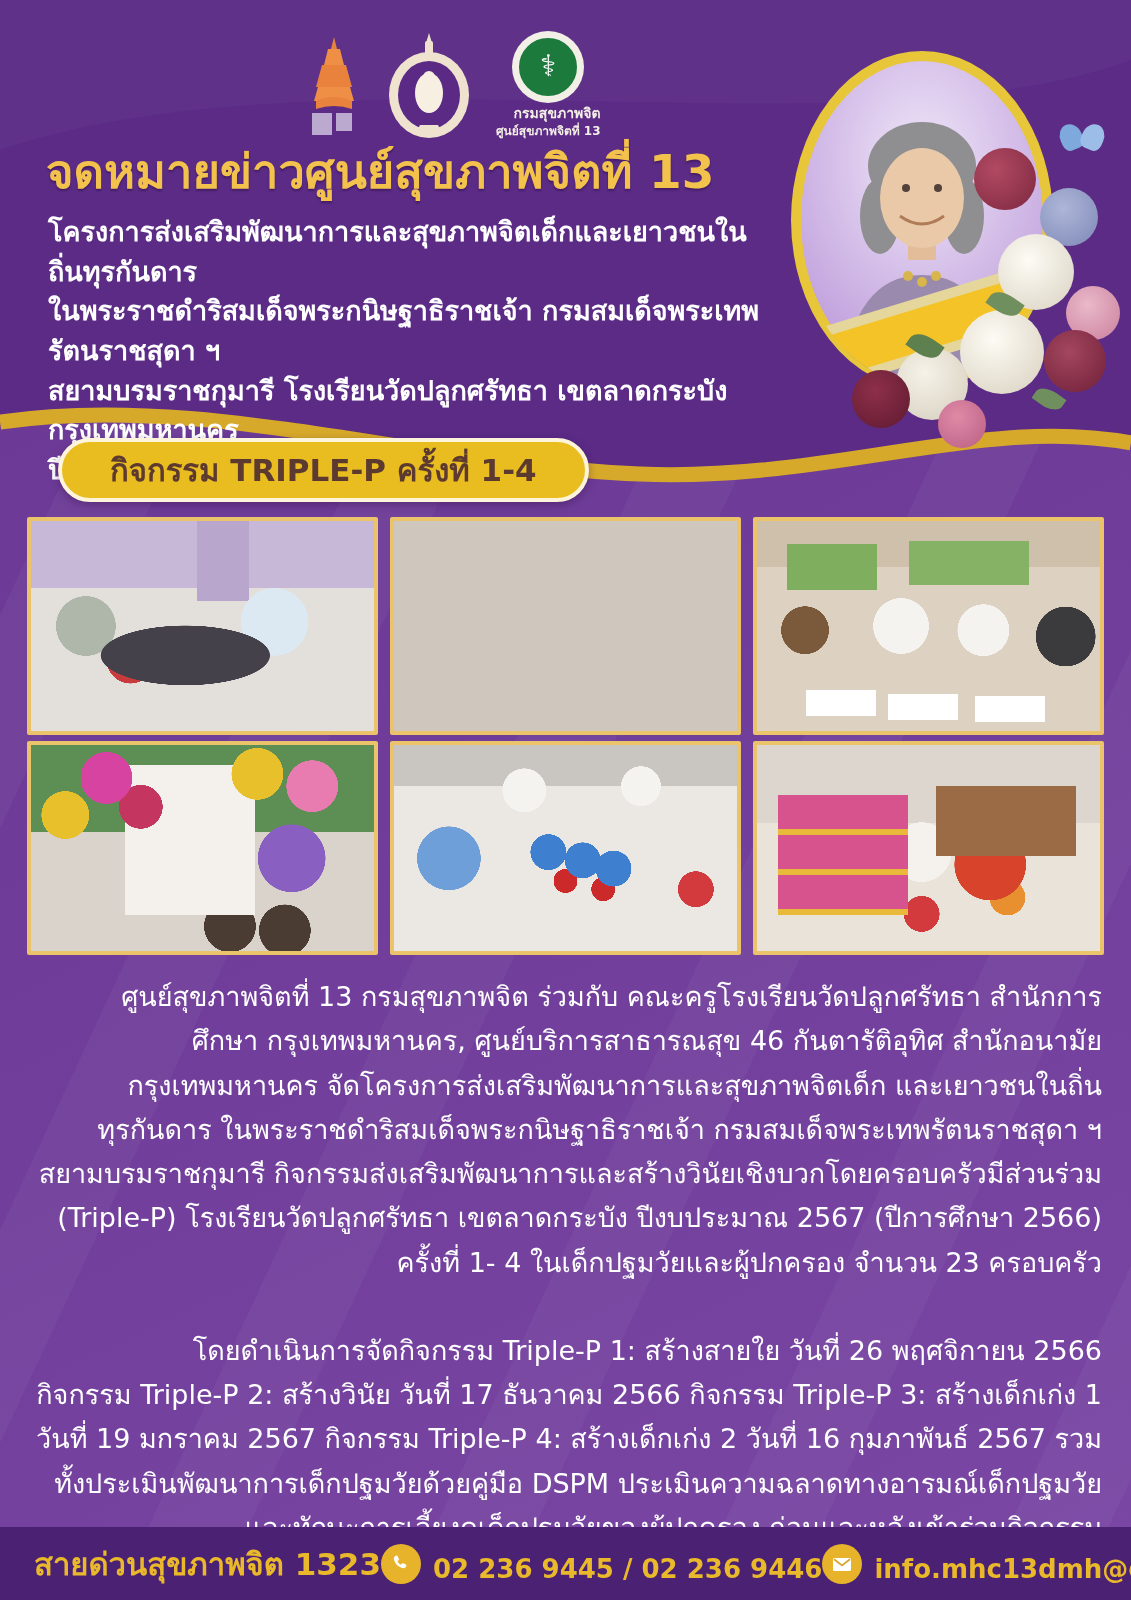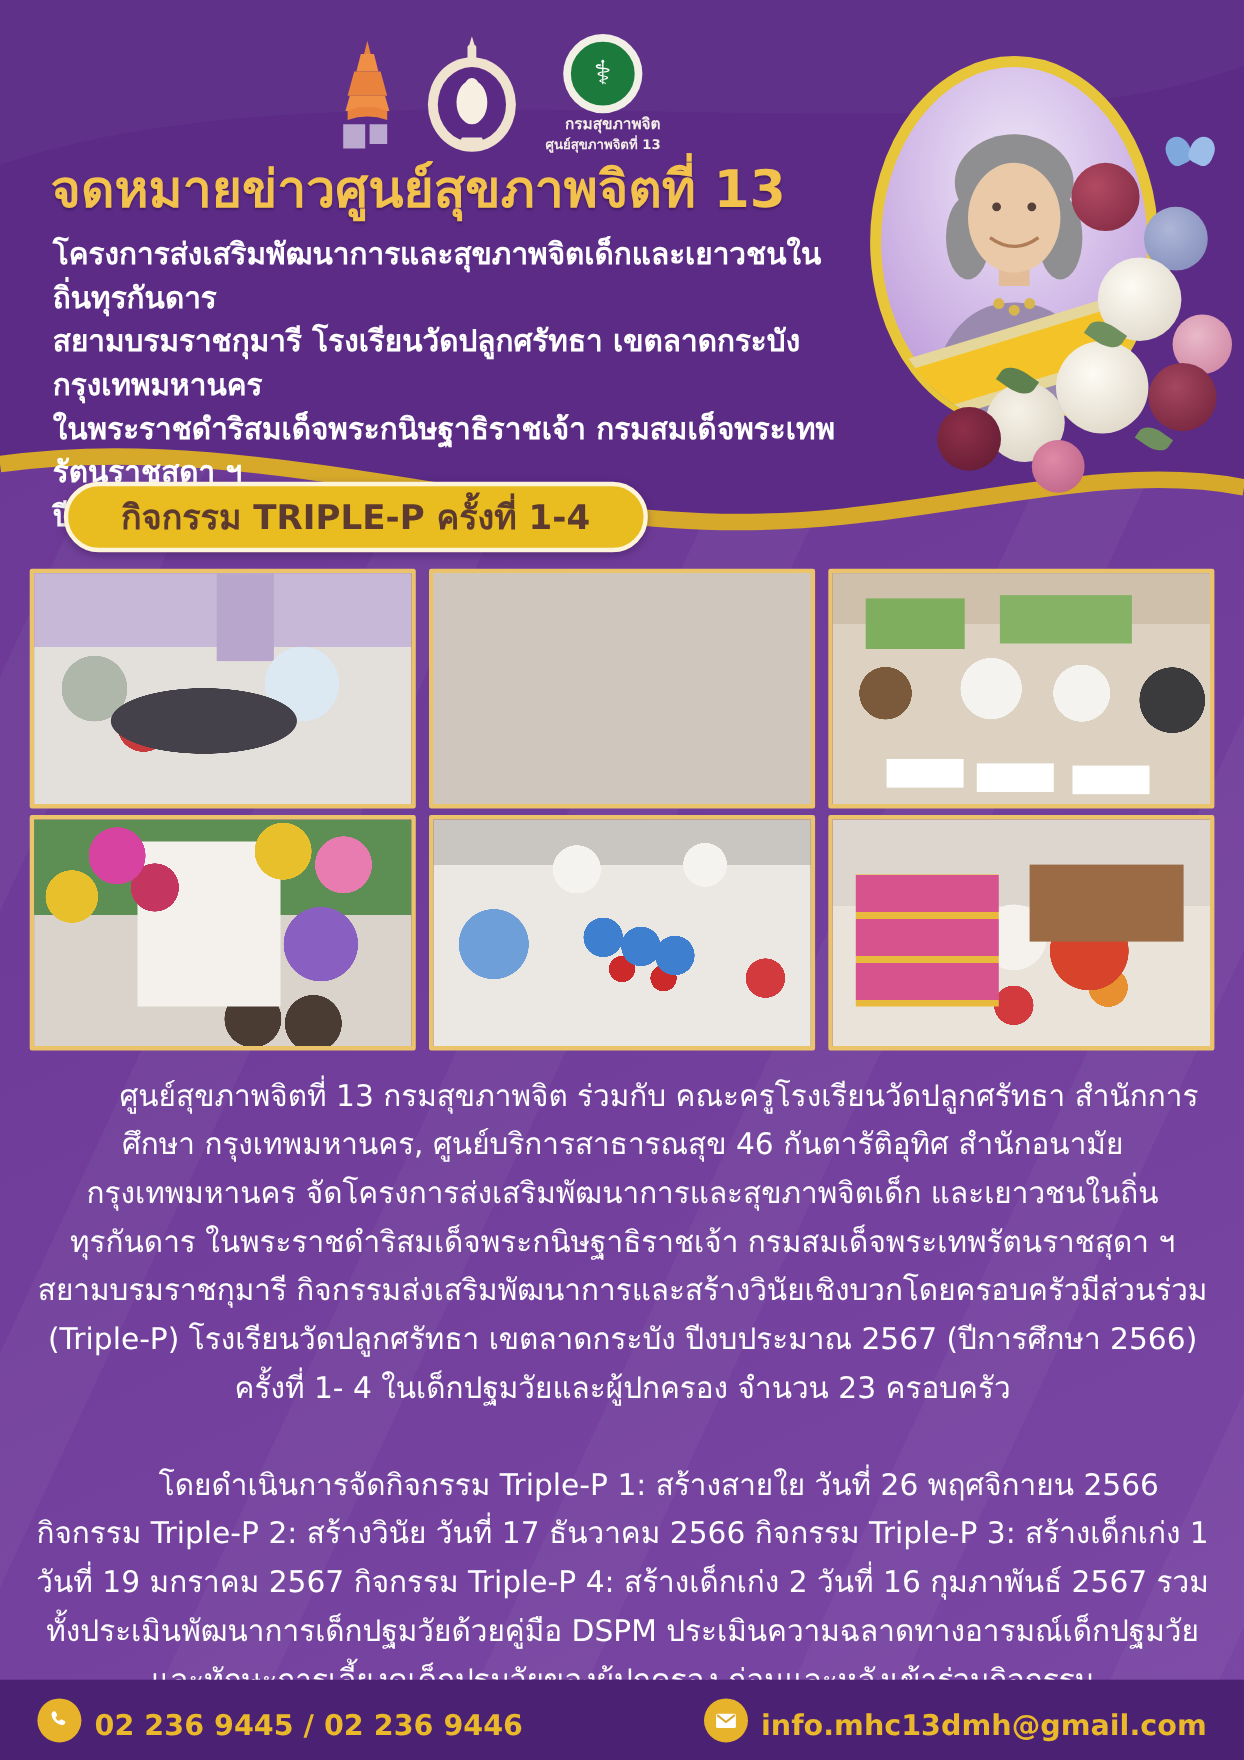--- a/index.html
+++ b/index.html
@@ -120,21 +120,21 @@
     linear-gradient(#9a6b44,#9a6b44) 88% 30%/140px 70px,
     radial-gradient(circle 30px at 48% 52%, #f5f2ee 0 99%, transparent 100%),
     radial-gradient(circle 18px at 48% 82%, #d23a3e 0 99%, transparent 100%),
     radial-gradient(circle 36px at 68% 58%, #d8432c 0 99%, transparent 100%),
     radial-gradient(circle 18px at 73% 74%, #e89030 0 99%, transparent 100%),
     linear-gradient(#ddd6ce 0 38%, #e9e3da 38% 100%);
     background-repeat:no-repeat; }
 
   
   .article{ position:absolute; top:975px; left:30px; width:1072px; z-index:2; color:#fff; }
-  .article p{ font-size:27px; line-height:1.64; margin:0 0 44px 0; text-indent:66px; text-align:center; }
+  .article p{ font-size:27px; line-height:1.64; margin:0 0 44px 0; text-indent:66px; text-align:right; }
 
   
   .footer{
     position:absolute; left:0; bottom:0; width:100%; height:73px; z-index:5;
     background:#4a2173; display:flex; align-items:center; padding:0 34px;
     justify-content:space-between;
   }
   .hotline{ font-size:31px; font-weight:800; color:#e9b82b; white-space:nowrap; }
   .contact{ display:flex; align-items:flex-end; gap:12px; }
   .icon-circle{
@@ -192,22 +192,22 @@
           <div class="cap1">กรมสุขภาพจิต</div>
           <div class="cap2">ศูนย์สุขภาพจิตที่ 13</div>
         </div>
       </div>
     </div>
 
     <h1 class="page-title">จดหมายข่าวศูนย์สุขภาพจิตที่ 13</h1>
 
     <div class="subtitle">
       <div>โครงการส่งเสริมพัฒนาการและสุขภาพจิตเด็กและเยาวชนในถิ่นทุรกันดาร</div>
+      <div>ในพระราชดำริสมเด็จพระกนิษฐาธิราชเจ้า กรมสมเด็จพระเทพรัตนราชสุดา ฯ</div>
       <div>สยามบรมราชกุมารี โรงเรียนวัดปลูกศรัทธา เขตลาดกระบัง กรุงเทพมหานคร</div>
-      <div>ในพระราชดำริสมเด็จพระกนิษฐาธิราชเจ้า กรมสมเด็จพระเทพรัตนราชสุดา ฯ</div>
       <div>ปีงบประมาณ 2567 (ปีการศึกษา 2566)</div>
     </div>
 
     <div class="portrait-wrap" aria-label="Portrait of HRH Princess Maha Chakri Sirindhorn in oval gold frame with flowers and butterflies">
       <svg width="268" height="345" viewBox="0 0 268 345" aria-hidden="true">
         <defs>
           <radialGradient id="pg" cx="50%" cy="32%" r="80%">
             <stop offset="0" stop-color="#efe6f8"></stop>
               <stop offset="1" stop-color="#b58fd6"></stop>
           </radialGradient>
@@ -268,20 +268,21 @@
     <div class="photo p6" aria-label="Boy placing picture cards on a pink board with teacher in red sport shirt"></div>
   </div>
 
   <div class="article">
     <p>ศูนย์สุขภาพจิตที่ 13 กรมสุขภาพจิต ร่วมกับ คณะครูโรงเรียนวัดปลูกศรัทธา สำนักการศึกษา กรุงเทพมหานคร, ศูนย์บริการสาธารณสุข 46 กันตารัติอุทิศ สำนักอนามัย กรุงเทพมหานคร จัดโครงการส่งเสริมพัฒนาการและสุขภาพจิตเด็ก และเยาวชนในถิ่นทุรกันดาร ในพระราชดำริสมเด็จพระกนิษฐาธิราชเจ้า กรมสมเด็จพระเทพรัตนราชสุดา ฯ สยามบรมราชกุมารี กิจกรรมส่งเสริมพัฒนาการและสร้างวินัยเชิงบวกโดยครอบครัวมีส่วนร่วม (Triple-P) โรงเรียนวัดปลูกศรัทธา เขตลาดกระบัง ปีงบประมาณ 2567 (ปีการศึกษา 2566) ครั้งที่ 1- 4 ในเด็กปฐมวัยและผู้ปกครอง จำนวน 23 ครอบครัว</p>
     <p>โดยดำเนินการจัดกิจกรรม Triple-P 1: สร้างสายใย วันที่ 26 พฤศจิกายน 2566 กิจกรรม Triple-P 2: สร้างวินัย วันที่ 17 ธันวาคม 2566 กิจกรรม Triple-P 3: สร้างเด็กเก่ง 1 วันที่ 19 มกราคม 2567 กิจกรรม Triple-P 4: สร้างเด็กเก่ง 2 วันที่ 16 กุมภาพันธ์ 2567 รวมทั้งประเมินพัฒนาการเด็กปฐมวัยด้วยคู่มือ DSPM ประเมินความฉลาดทางอารมณ์เด็กปฐมวัย และทักษะการเลี้ยงดูเด็กปฐมวัยของผู้ปกครอง ก่อนและหลังเข้าร่วมกิจกรรม</p>
     <p>ผลการประเมินหลังเข้าร่วมกิจกรรม ในครอบครัวที่เข้าร่วมกิจกรรม 3 ครั้งขึ้นไป และมีผลประเมินก่อนและหลังครบ จำนวน 16 ครอบครัว พบว่าเด็กปฐมวัยมีพัฒนาการสมวัยเพิ่มขึ้น จากร้อยละ 18.75 เป็นร้อยละ 50 ความฉลาดทางอารมณ์เท่าเดิม ร้อยละ 100 และผู้ปกครองมีทักษะการเลี้ยงดูผ่านเกณฑ์เพิ่มขึ้น จากร้อยละ 68.75 เป็นร้อยละ 81.25</p>
   </div>
 
   <div class="footer">
+    <div class="hotline">สายด่วนสุขภาพจิต 1323</div>
 
     <div class="contact">
       <span class="icon-circle">
         <svg width="22" height="22" viewBox="0 0 24 24" aria-hidden="true">
           <path d="M6.4 2.9c1-.3 1.7.2 2.1 1l1.1 2.3c.3.7.1 1.4-.5 1.9l-1 .9c.7 1.7 2 3 3.6 3.7l.9-1c.5-.6 1.2-.8 1.9-.5l2.3 1.1c.8.4 1.3 1.1 1 2-.4 1.5-1.9 2.5-3.4 2.3-5.1-.7-9.5-5.1-10.2-10.2-.2-1.5.8-3 2.2-3.5z" fill="#fff"></path>
         </svg>
       </span>
       <span class="txt">02 236 9445 / 02 236 9446</span>
     </div>
 

